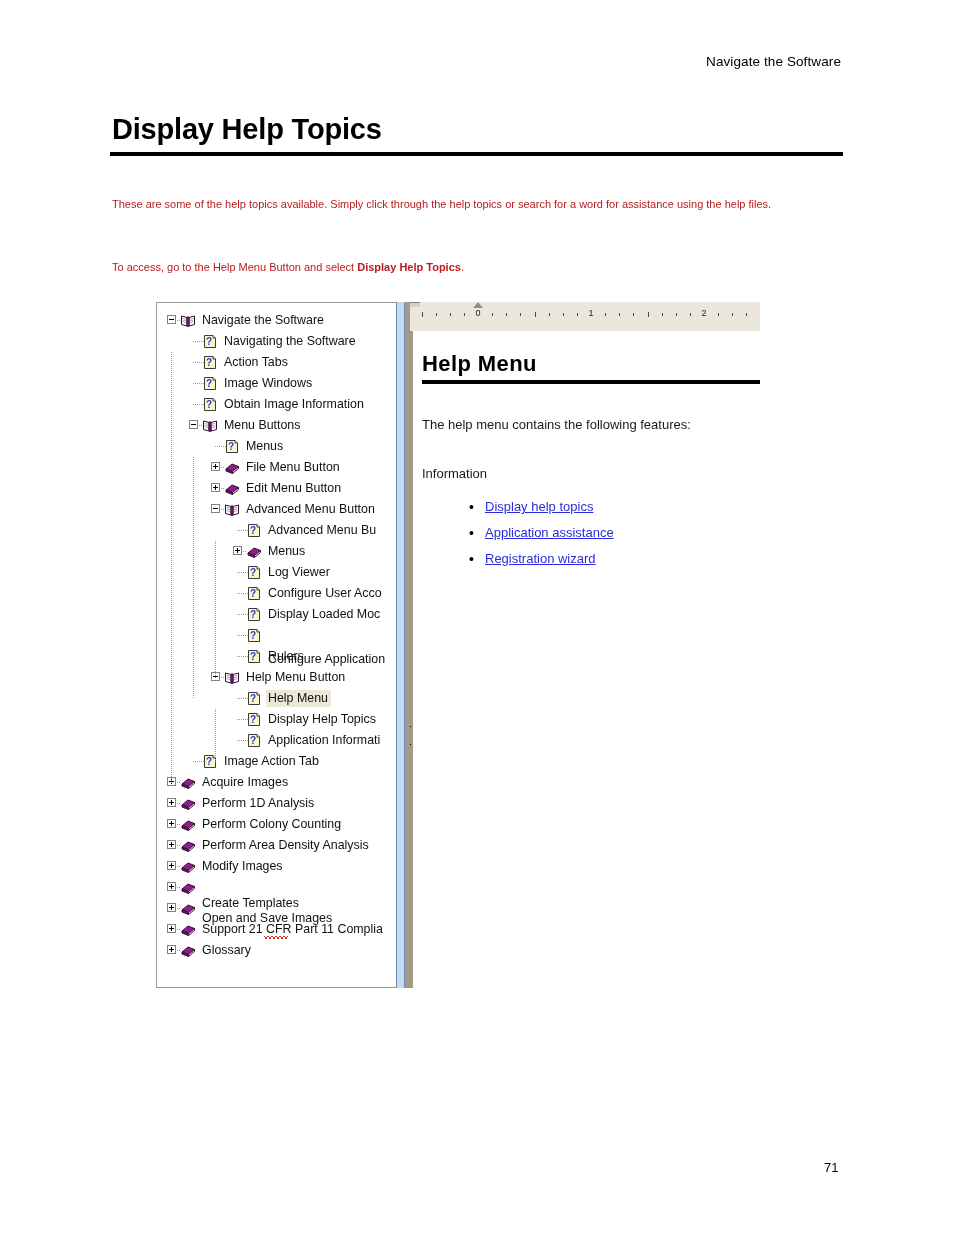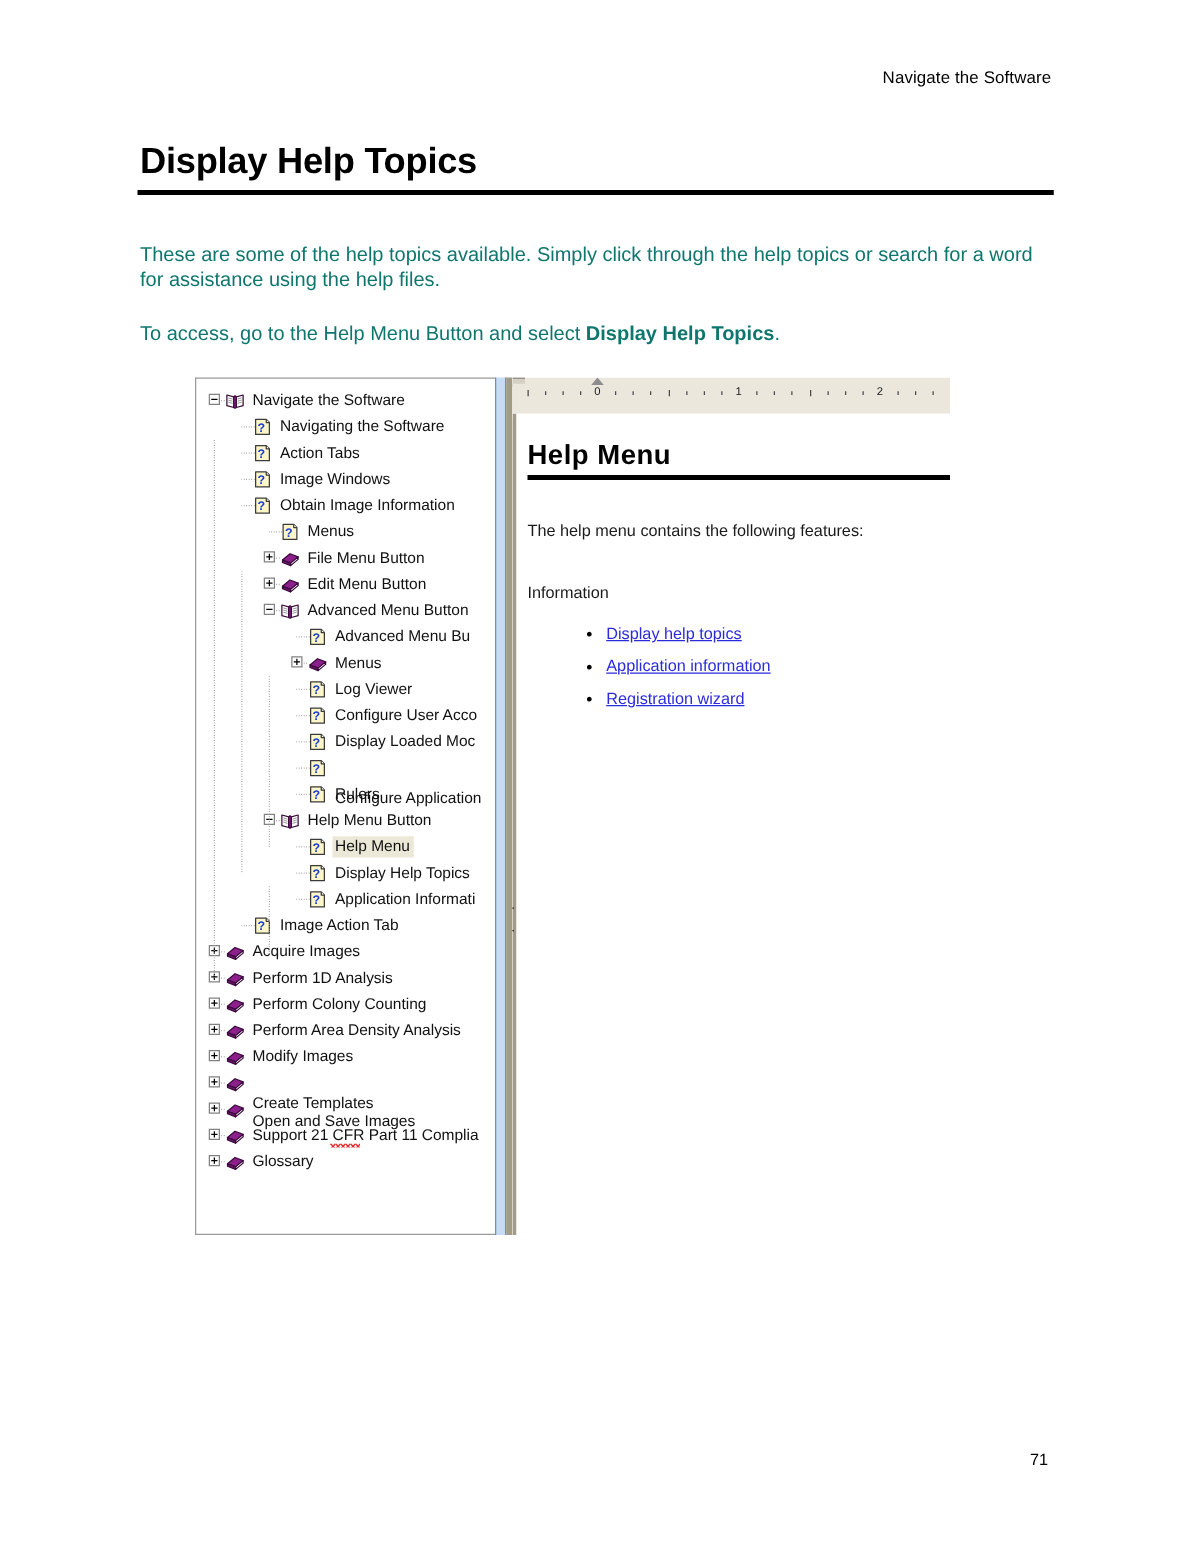--- a/index.html
+++ b/index.html
@@ -45,23 +45,23 @@
     width: 733px;
     height: 4px;
     background: #000;
   }
 
   
   .para {
     position: absolute;
     left: 112px;
     width: 732px;
-    font-size: 16px;
+    font-size: 11px;
     line-height: 19.5px;
-    color: #0f766e;
+    color: #b91c1c;
   }
   .para-1 { top: 195px; }
   .para-2 { top: 258px; }
   .para b { font-weight: bold; }
 
   
   .helpwin {
     position: absolute;
     left: 156px;
     top: 302px;
@@ -443,20 +443,34 @@
         <div class="tnode">
           <div class="hline" style="left: 36px; top: 10px; width: 11px;"></div>
           <span class="ico" style="left: 45px; top: 3px;">
             <svg width="16" height="15" viewBox="0 0 16 15">
               <path d="M2.5 1.5 L11 1.5 L13.5 4 L13.5 13.5 L2.5 13.5 Z" fill="#fdf6c8" stroke="#3a3a3a" stroke-width="1" stroke-linejoin="round"></path>
               <path d="M11 1.5 L11 4 L13.5 4" fill="#ffffff" stroke="#3a3a3a" stroke-width="1" stroke-linejoin="round"></path>
               <text x="7" y="11.4" font-family="Liberation Sans, sans-serif" font-size="10" font-weight="bold" fill="#1c3fd6" text-anchor="middle">?</text>
             </svg>
           </span>
           <span class="lbl" style="position: absolute; left: 65px; top: 2px;">Obtain Image Information</span>
+        </div>
+        <div class="tnode">
+          <div class="hline" style="left: 36px; top: 10px; width: 9px;"></div>
+          <div class="exp minus" style="left: 32px; top: 5px;"></div>
+          <span class="ico" style="left: 45px; top: 3px;">
+            <svg width="16" height="15" viewBox="0 0 16 15">
+              <path d="M1.5 3 L7 4.5 L7 13 L1.5 11.5 Z" fill="#ffffff" stroke="#3a0b3a" stroke-width="1" stroke-linejoin="round"></path>
+              <path d="M14.5 3 L9 4.5 L9 13 L14.5 11.5 Z" fill="#ffffff" stroke="#3a0b3a" stroke-width="1" stroke-linejoin="round"></path>
+              <path d="M7 4.5 L8 3.6 L9 4.5 L9 13 L8 13.6 L7 13 Z" fill="#8c1f8c" stroke="#3a0b3a" stroke-width="1" stroke-linejoin="round"></path>
+              <path d="M2.6 5.3 L6 6.3 M2.6 7 L6 8 M2.6 8.7 L6 9.7" stroke="#9a9a9a" stroke-width="0.8"></path>
+              <path d="M13.4 5.3 L10 6.3 M13.4 7 L10 8 M13.4 8.7 L10 9.7" stroke="#9a9a9a" stroke-width="0.8"></path>
+            </svg>
+          </span>
+          <span class="lbl" style="position: absolute; left: 65px; top: 2px;">Menu Buttons</span>
         </div>
         <div class="tnode">
           <div class="hline" style="left: 58px; top: 10px; width: 11px;"></div>
           <span class="ico" style="left: 67px; top: 3px;">
             <svg width="16" height="15" viewBox="0 0 16 15">
               <path d="M2.5 1.5 L11 1.5 L13.5 4 L13.5 13.5 L2.5 13.5 Z" fill="#fdf6c8" stroke="#3a3a3a" stroke-width="1" stroke-linejoin="round"></path>
               <path d="M11 1.5 L11 4 L13.5 4" fill="#ffffff" stroke="#3a3a3a" stroke-width="1" stroke-linejoin="round"></path>
               <text x="7" y="11.4" font-family="Liberation Sans, sans-serif" font-size="10" font-weight="bold" fill="#1c3fd6" text-anchor="middle">?</text>
             </svg>
           </span>
@@ -792,21 +806,21 @@
     <div class="ruler-below"></div>
     <div class="content-left-edge"></div>
 
     <div class="helpdoc">
       <div class="help-title">Help Menu</div>
       <div class="help-rule"></div>
       <div class="help-lead">The help menu contains the following features:</div>
       <div class="help-section">Information</div>
       <ul class="help-list" id="help-links">
           <li><a href="#">Display help topics</a></li>
-          <li><a href="#">Application information</a></li>
+          <li><a href="#">Application assistance</a></li>
           <li><a href="#">Registration wizard</a></li>
         </ul>
     </div>
 
     <div class="ibeam" id="ibeam"></div>
   </div>
 </div>
 
 <div class="page-num">71</div>
 

